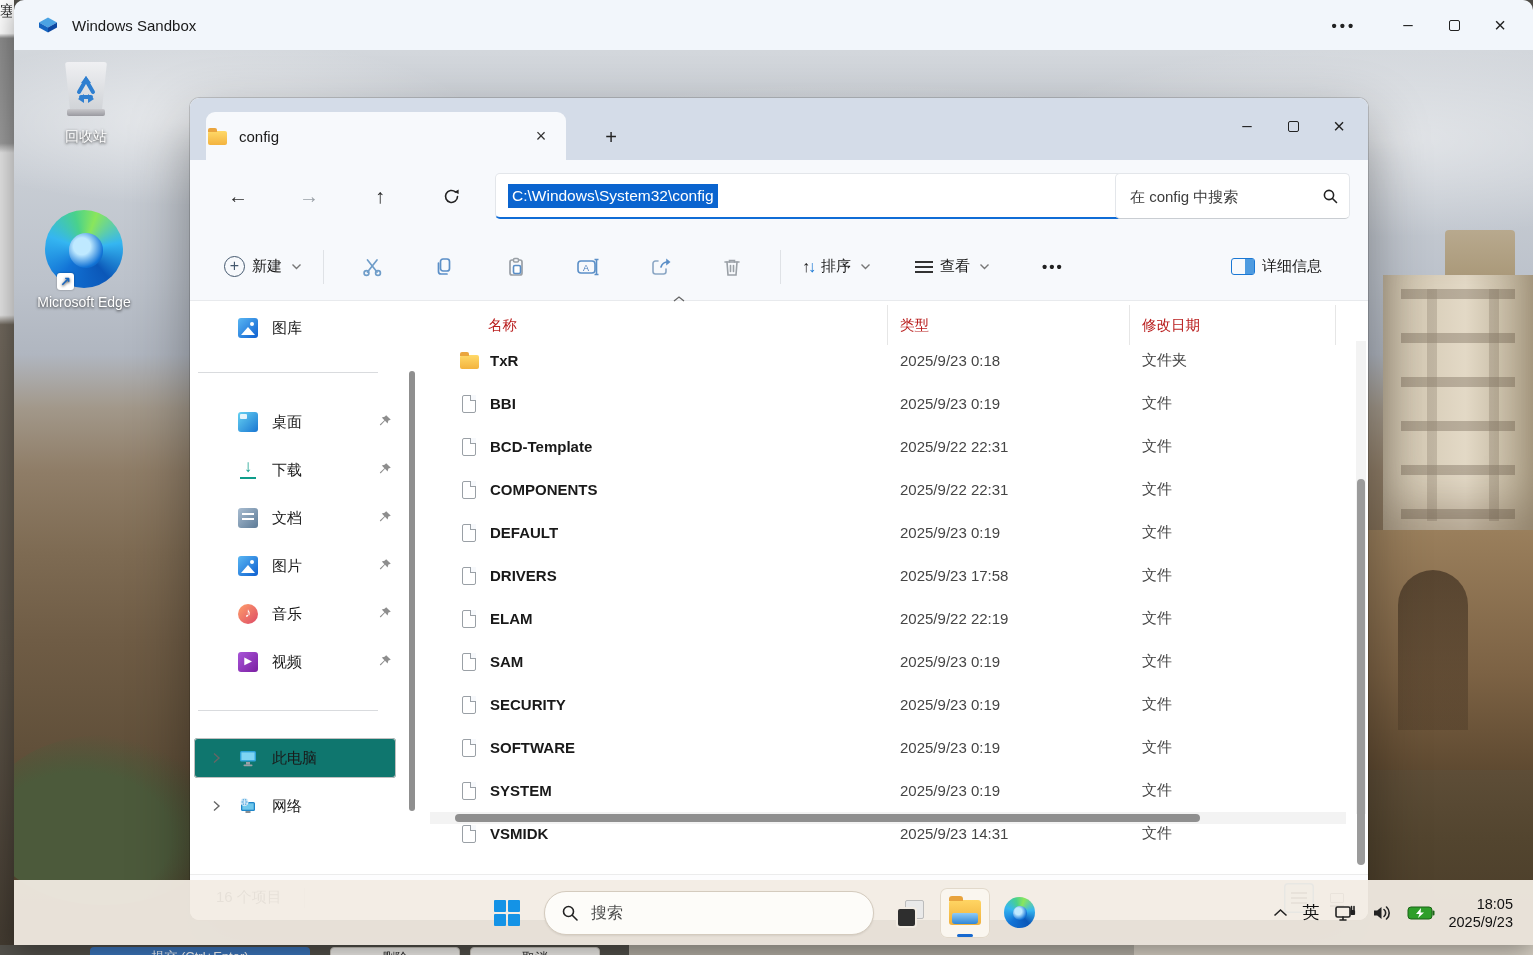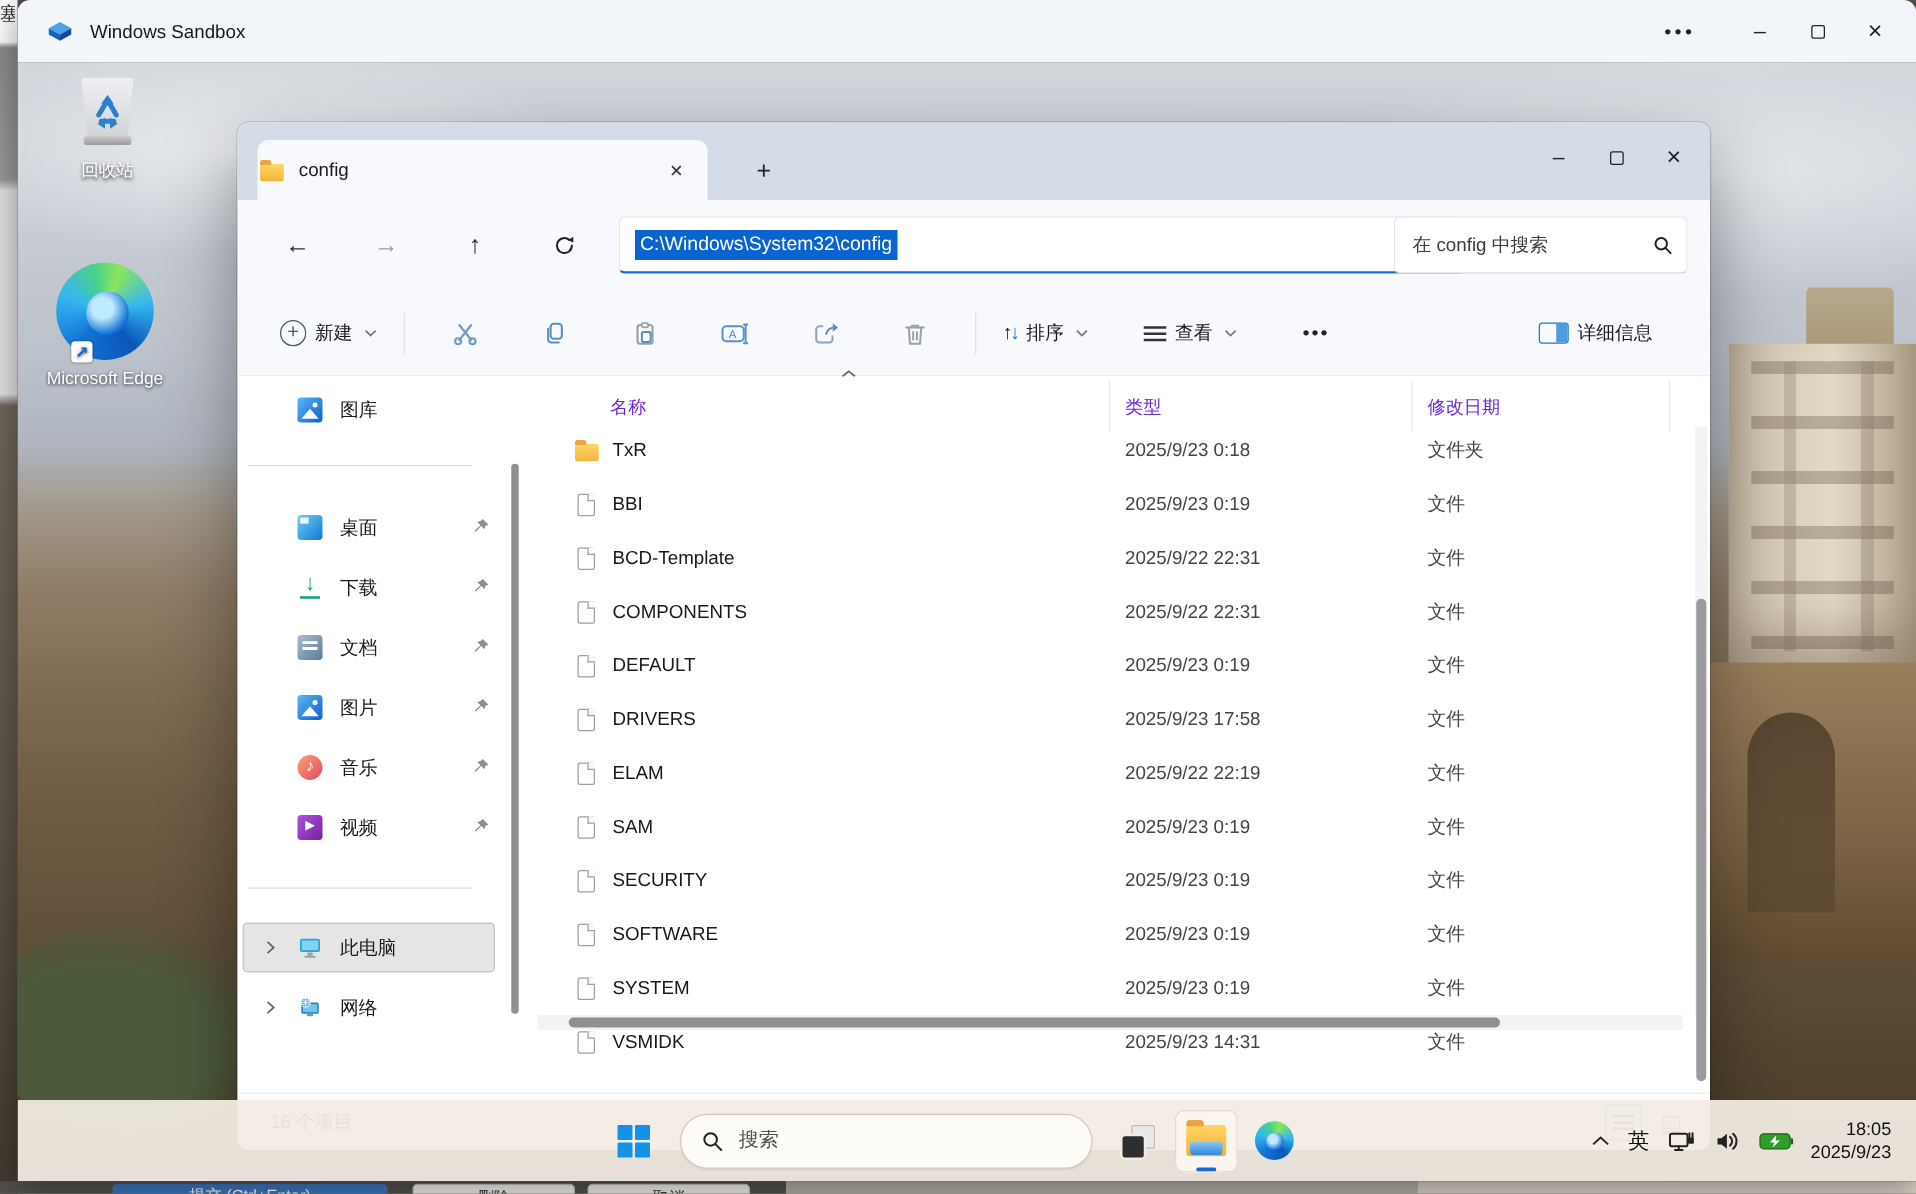--- a/index.html
+++ b/index.html
@@ -92,21 +92,21 @@
   .details-ico { position:relative; width:24px; height:17px; border:1.6px solid #1b78d4; border-radius:3px; }
   .details-ico::after { content:""; position:absolute; right:0; top:0; bottom:0; width:9px; background:#4e9be0; border-radius:0 1px 1px 0; }
 
   
   .sidebar { position:absolute; left:0; top:203px; width:240px; bottom:46px; background:#fff; }
   .sb-row { position:absolute; left:4px; width:202px; height:40px; display:flex; align-items:center; border-radius:4px; padding-left:46px; }
   .sb-row .sb-ico { position:absolute; left:44px; width:20px; height:20px; }
   .sb-row .sb-label { font-size:15px; margin-left:32px; }
   .sb-row .pin { position:absolute; right:4px; top:12px; }
   .sb-row .tree-chev { position:absolute; left:18px; top:14px; }
-  .sb-row.selected { background:#e5e5e5; box-shadow:inset 0 0 0 1px #c0c0c0; }
+  .sb-row.selected { background:#0f766e; box-shadow:inset 0 0 0 1px #c0c0c0; }
   .sb-sep { position:absolute; left:8px; width:180px; height:1px; background:#d9dbde; }
   .sb-scroll { position:absolute; left:218px; top:203px; width:8px; bottom:46px; }
   .sb-thumb { position:absolute; left:1px; width:6px; background:#8f8f8f; border-radius:3px; }
 
   
   .ico { position:relative; border-radius:3px; }
   .ico-gallery, .ico-pictures { background:linear-gradient(135deg,#5ab7f3,#0d5fd0); }
   .ico-gallery::before, .ico-pictures::before { content:""; position:absolute; right:4px; top:4px; width:4px; height:4px; border-radius:50%; background:#fff; }
   .ico-gallery::after, .ico-pictures::after { content:""; position:absolute; left:3px; bottom:3px; border-left:7px solid transparent; border-right:7px solid transparent; border-bottom:8px solid #ffffff; }
   .ico-desktop { background:linear-gradient(135deg,#67d2f2,#1976d2); border-radius:3px; }
@@ -119,27 +119,27 @@
     background:repeating-linear-gradient(180deg,#ffffff 0 2px, transparent 2px 5px); }
   .ico-music { border-radius:50%; background:linear-gradient(135deg,#ffa06b,#dd4a66); }
   .ico-music::after { content:"♪"; position:absolute; left:0; right:0; top:1px; text-align:center; color:#fff; font-size:13px; }
   .ico-videos { background:linear-gradient(135deg,#a855d8,#7b1fa2); }
   .ico-videos::after { content:"▶"; position:absolute; left:0; right:0; top:3px; text-align:center; color:#fff; font-size:10px; }
 
   
   .listarea { position:absolute; left:240px; top:203px; right:0; bottom:46px; background:#fff; }
   .cols { display:grid; grid-template-columns:458px 242px 206px 1fr; }
   .lheader { position:absolute; left:0; top:4px; right:22px; height:40px; }
-  .lheader .hc { font-size:14.5px; color:#6d28d9; display:flex; align-items:center; padding-left:58px; border-right:1px solid #e6e6e6; }
+  .lheader .hc { font-size:14.5px; color:#b91c1c; display:flex; align-items:center; padding-left:58px; border-right:1px solid #e6e6e6; }
   .lheader .hc.date, .lheader .hc.type { padding-left:12px; }
   .sort-caret { position:absolute; left:242px; top:-6px; }
   .rows { position:absolute; left:0; top:38px; right:22px; }
   .frow { height:43px; align-items:center; }
   .frow .cell { display:flex; align-items:center; height:100%; font-size:15px; color:#191919; padding-left:12px; }
-  .frow .cell.name { padding-left:28px; }
+  .frow .cell.name { padding-left:28px;font-weight:bold; }
   .frow .cell.date, .frow .cell.type { color:#454545; }
   .ficon { width:22px; margin-right:10px; display:flex; justify-content:center; flex:0 0 22px; }
   .icon-folder { width:19px; height:14px; background:linear-gradient(180deg,#ffd968,#f3b33f); border-radius:2px; position:relative; margin-top:3px; }
   .icon-folder::before { content:""; position:absolute; top:-3px; left:0; width:9px; height:4px; background:#eaa53e; border-radius:2px 2px 0 0; }
   .icon-file { width:14px; height:18px; background:#fff; border:1.3px solid #9aa0a6; border-radius:2px; position:relative; }
   .icon-file::after { content:""; position:absolute; right:-1px; top:-1px; width:5px; height:5px; background:#f7f9fc; border-left:1.3px solid #9aa0a6; border-bottom:1.3px solid #9aa0a6; }
   .vscroll { position:absolute; right:2px; top:40px; width:10px; bottom:60px; background:#f3f3f3; }
   .vthumb { position:absolute; left:1px; width:8px; top:138px; height:386px; background:#9b9b9b; border-radius:4px; }
   .hscroll { position:absolute; left:0; right:22px; bottom:50px; height:12px; background:#f3f3f3; }
   .hthumb { position:absolute; left:25px; width:745px; top:2px; height:8px; background:#8f8f8f; border-radius:4px; }

